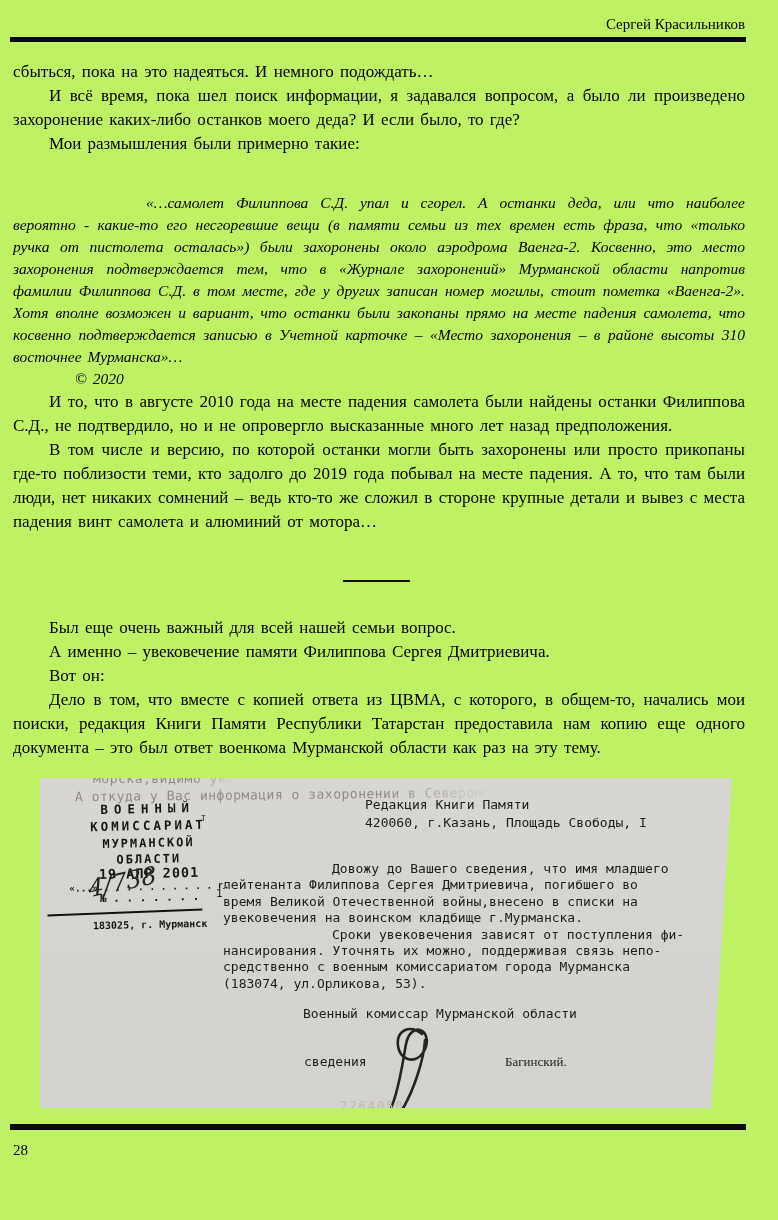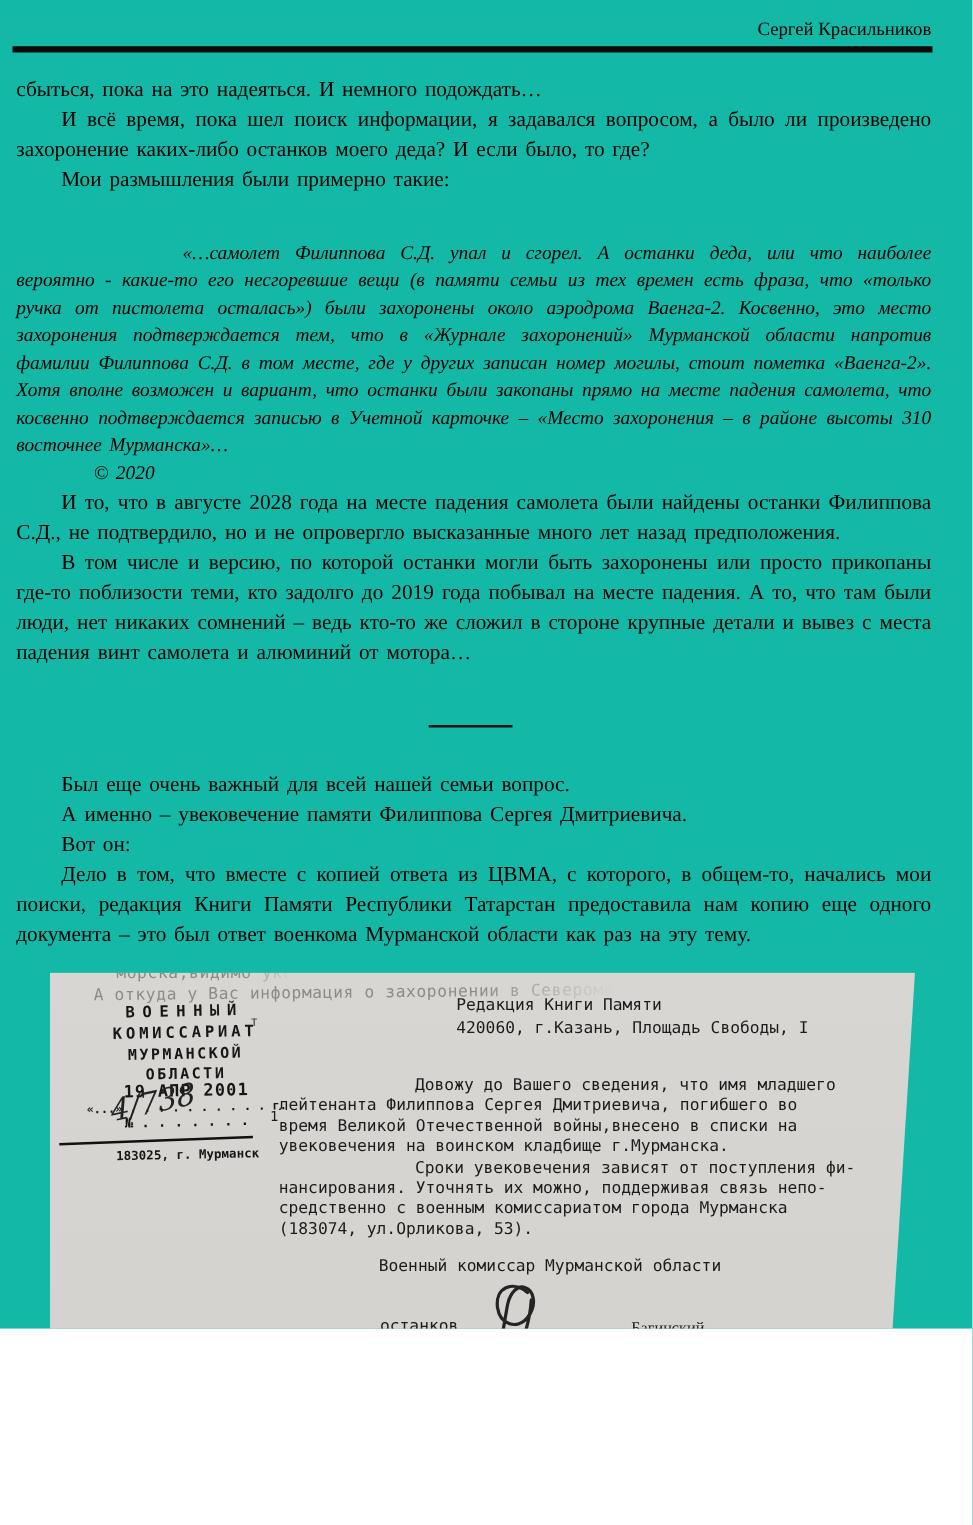--- a/index.html
+++ b/index.html
@@ -1,17 +1,17 @@
 <!DOCTYPE html>
 <html style="--text: #000000; --ink: #1c1c1c; --scan-bg: #d7d6d2;"><head>
 <meta charset="utf-8">
 <style>
   html,body{margin:0;padding:0;background:#ffffff;}
   .page{
-    position:relative;width:778px;height:1063px;background:#14b8a6;
+    position:relative;width:778px;height:1220px;background:#bef264;
     font-family:"Liberation Serif", serif;color:var(--text,#000);
     overflow:hidden;
   }
   
   .header{padding:15px 33px 0 10px;text-align:right;font-size:15px;line-height:19px;}
   .header-rule{height:5px;background:#0a0a0a;margin:3px 32px 0 10px;}
   
   .content{margin:18px 33px 0 13px;text-align:justify;font-size:17px;line-height:24px;word-spacing:2px;}
   .content p{margin:0;text-indent:36px;}
   .content p.noindent{text-indent:0;}
@@ -69,21 +69,21 @@
   <div class="content">
     <p class="noindent">сбыться, пока на это надеяться. И немного подождать…</p>
     <p>И всё время, пока шел поиск информации, я задавался вопросом, а было ли произведено захоронение каких-либо останков моего деда? И если было, то где?</p>
     <p>Мои размышления были примерно такие:</p>
 
     <div class="quote">
       <p class="qtext">«…самолет Филиппова С.Д. упал и сгорел. А останки деда, или что наиболее вероятно - какие-то его несгоревшие вещи (в памяти семьи из тех времен есть фраза, что «только ручка от пистолета осталась») были захоронены около аэродрома Ваенга-2. Косвенно, это место захоронения подтверждается тем, что в «Журнале захоронений» Мурманской области напротив фамилии Филиппова С.Д. в том месте, где у других записан номер могилы, стоит пометка «Ваенга-2». Хотя вполне возможен и вариант, что останки были закопаны прямо на месте падения самолета, что косвенно подтверждается записью в Учетной карточке – «Место захоронения – в районе высоты 310 восточнее Мурманска»…</p>
       <p class="qcopy">© 2020</p>
     </div>
 
-    <p class="after-quote">И то, что в августе 2028 года на месте падения самолета были найдены останки Филиппова С.Д., не подтвердило, но и не опровергло высказанные много лет назад предположения.</p>
+    <p class="after-quote">И то, что в августе 2010 года на месте падения самолета были найдены останки Филиппова С.Д., не подтвердило, но и не опровергло высказанные много лет назад предположения.</p>
     <p>В том числе и версию, по которой останки могли быть захоронены или просто прикопаны где-то поблизости теми, кто задолго до 2019 года побывал на месте падения. А то, что там были люди, нет никаких сомнений – ведь кто-то же сложил в стороне крупные детали и вывез с места падения винт самолета и алюминий от мотора…</p>
 
     <div class="section-divider"></div>
 
     <p>Был еще очень важный для всей нашей семьи  вопрос.</p>
     <p>А именно – увековечение памяти Филиппова Сергея Дмитриевича.</p>
     <p>Вот он:</p>
     <p>Дело в том, что вместе с копией ответа из ЦВМА, с которого, в общем-то, начались мои поиски, редакция Книги Памяти Республики Татарстан предоставила нам копию еще одного документа – это был ответ военкома Мурманской области как раз на эту тему.</p>
   </div>
 
@@ -115,21 +115,21 @@
       <div>лейтенанта Филиппова Сергея Дмитриевича, погибшего во</div>
       <div>время Великой Отечественной войны,внесено в списки на</div>
       <div>увековечения на воинском кладбище г.Мурманска.</div>
       <div class="ind">Сроки увековечения зависят от поступления фи-</div>
       <div>нансирования. Уточнять их можно, поддерживая связь непо-</div>
       <div>средственно с военным комиссариатом города Мурманска</div>
       <div>(183074, ул.Орликова, 53).</div>
     </div>
 
     <div class="abs" style="left:263px;top:228px;">Военный комиссар Мурманской области</div>
-    <div class="abs" style="left:264px;top:276px;">останков</div>
+    <div class="abs" style="left:264px;top:276px;">сведения</div>
     <div class="abs" style="left:465px;top:276px;font-family:Liberation Serif, serif;">Багинский.</div>
 
     <svg class="abs" style="left:340px;top:244px;" width="80" height="100" viewBox="0 0 80 100">
       <path d="M42 12 C30 2 16 8 18 24 C20 38 34 42 42 32 C50 22 47 10 40 8 C34 6 28 12 26 22
                C22 44 19 68 11 86 C7 95 16 98 22 88 C33 70 44 38 45 18" fill="none" stroke="#242424" stroke-width="2.6" stroke-linecap="round"></path>
     </svg>
 
     <div class="abs faint-footer">2264050</div>
   </div>
 

